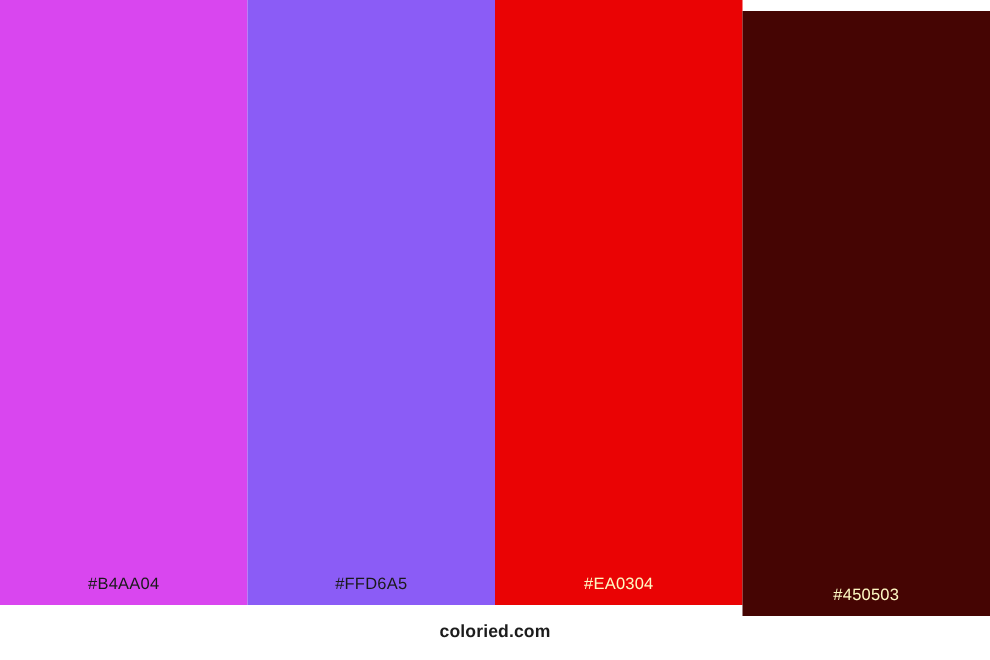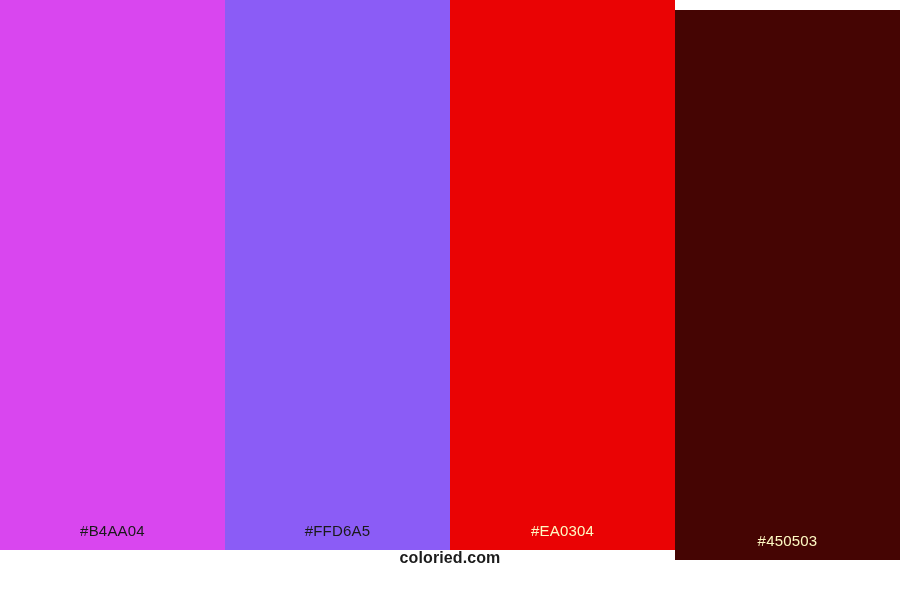--- a/index.html
+++ b/index.html
@@ -54,21 +54,21 @@
   }
   .label-light {
     color: #fef9c3;
   }
   .footer {
     flex: 1 1 50px;
     width: 900px;
     height: 50px;
     background: #ffffff;
     display: flex;
-    align-items: flex-start;
+    align-items: center;
     justify-content: center;
   }
   .footer-brand {
     font-size: 16px;
     font-weight: 700;
     color: #1c1c1c;
     letter-spacing: 0.1px;
     line-height: 1;
   }
 </style>

